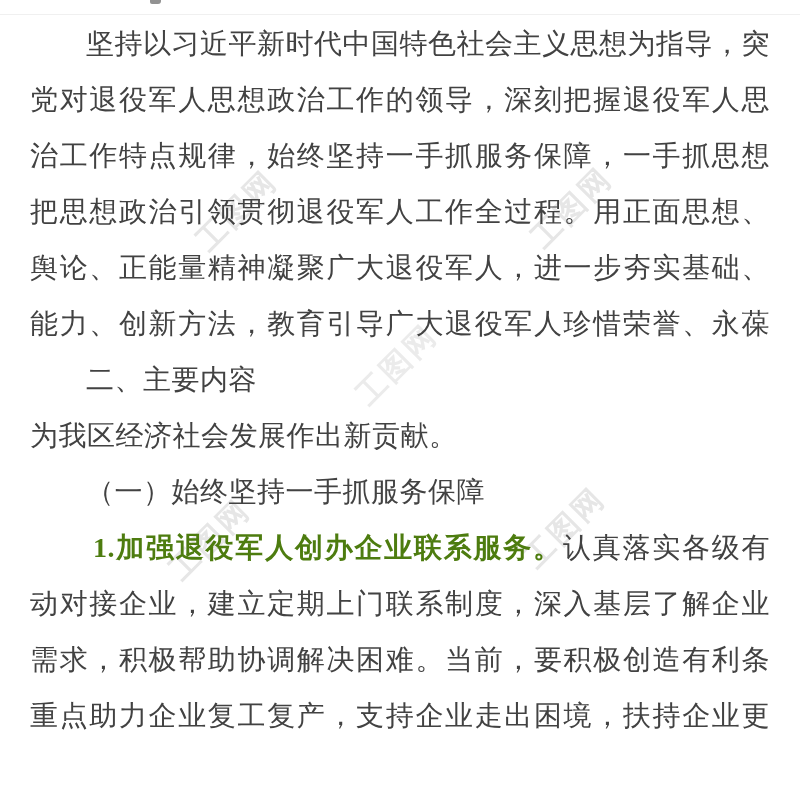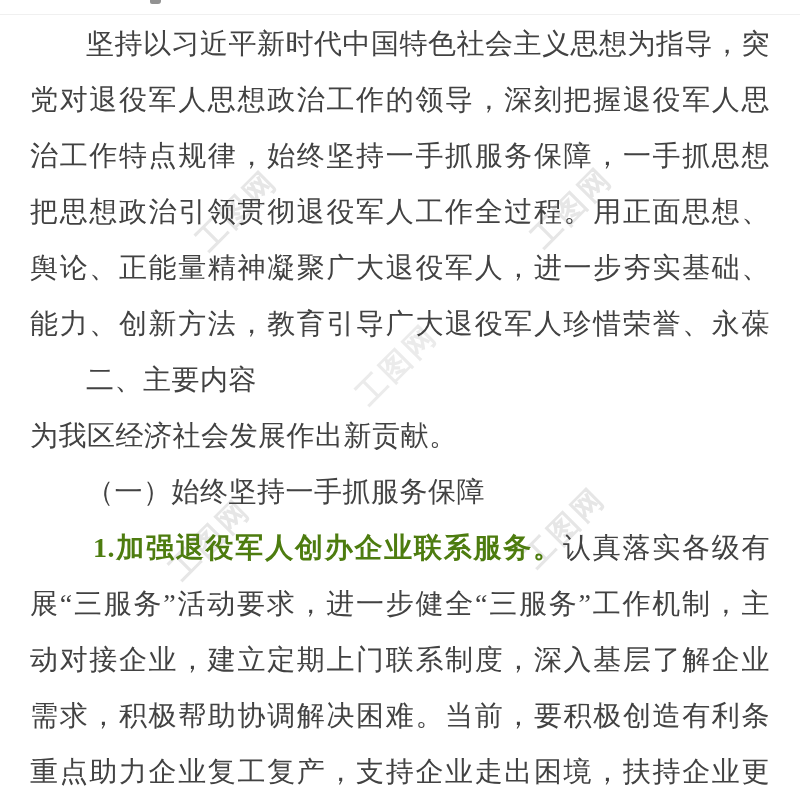--- a/index.html
+++ b/index.html
@@ -91,19 +91,18 @@
     <div class="line j">舆论、正能量精神凝聚广大退役军人，进一步夯实基础、提升</div>
     <div class="line j">能力、创新方法，教育引导广大退役军人珍惜荣誉、永葆本色，</div>
     <div class="line indent">二、主要内容</div>
 
     <div class="line">为我区经济社会发展作出新贡献。</div>
     <div class="line indent">（一）始终坚持一手抓服务保障</div>
 
     <div class="line j indent">
       <span class="lead-bold">1.加强退役军人创办企业联系服务。</span><span>认真落实各级有关开</span>
     </div>
-    <div class="line j">展“三服务”活动要求，进一步健全“三服务”工作机制，主</div>
     <div class="line j">动对接企业，建立定期上门联系制度，深入基层了解企业生产</div>
     <div class="line j">需求，积极帮助协调解决困难。当前，要积极创造有利条件，</div>
     <div class="line j">重点助力企业复工复产，支持企业走出困境，扶持企业更好发</div>
 
   </div>
 </div>
 
 </body></html>

